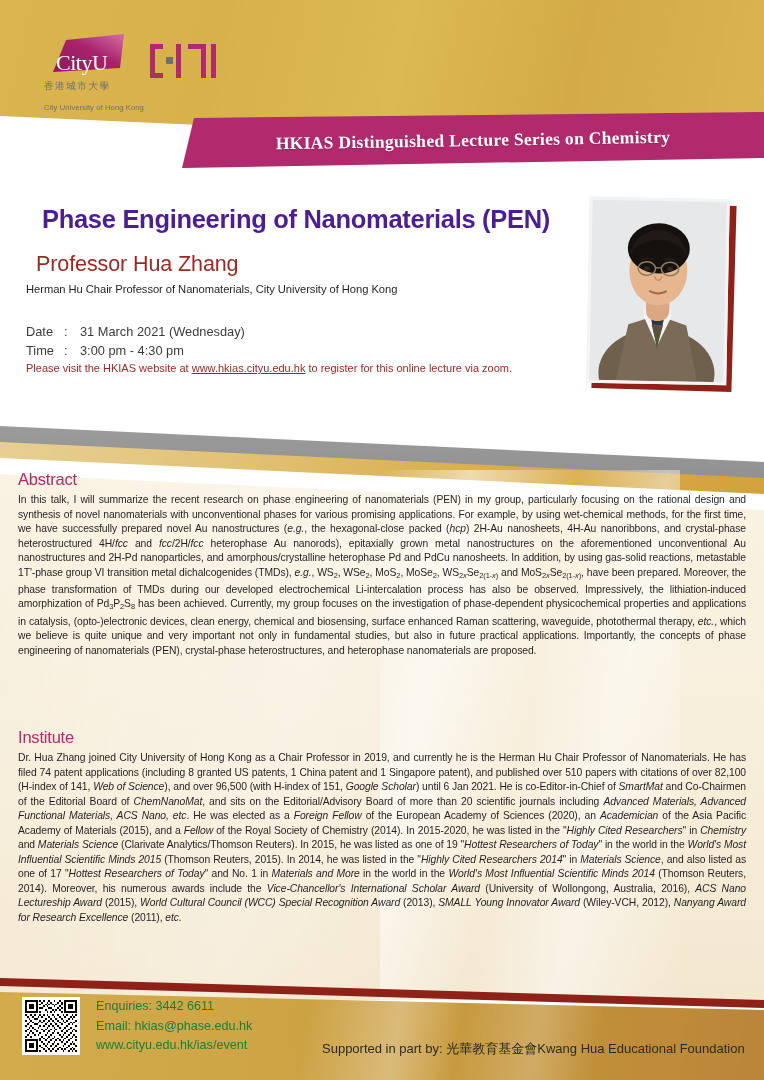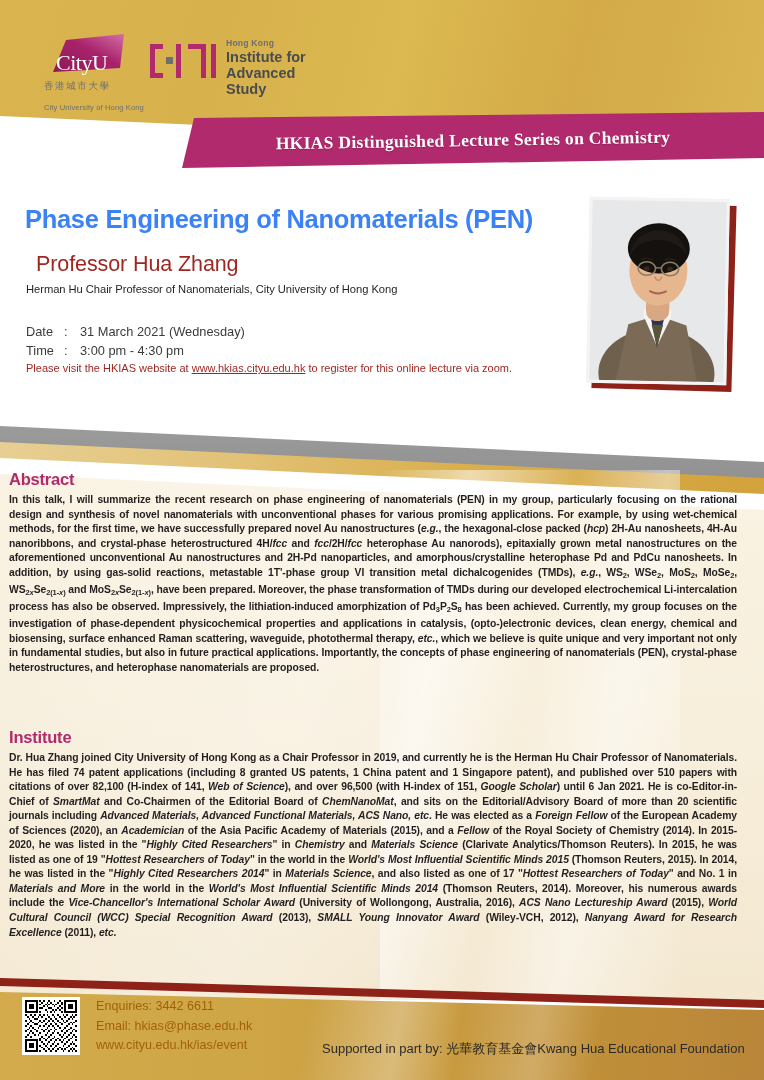--- a/index.html
+++ b/index.html
@@ -107,25 +107,25 @@
     justify-content: center;
     transform: rotate(-0.95deg);
     transform-origin: 50% 50%;
     text-shadow: 0 1px 1px rgba(0,0,0,0.18);
     white-space: nowrap;
   }
 
   
   .title {
     position: absolute;
-    left: 25px; top: 204px;
+    left: 42px; top: 204px;
     width: 530px;
     font-size: 25.5px;
     font-weight: bold;
-    color: #3b82f6;
+    color: #4c1d95;
     letter-spacing: -0.3px;
     line-height: 30px;
   }
   .speaker {
     position: absolute;
     left: 36px; top: 252px;
     font-size: 21.5px;
     color: #9e2722;
     letter-spacing: -0.1px;
   }
@@ -209,23 +209,22 @@
     position: absolute;
     left: 380px; top: 470px;
     width: 300px; height: 530px;
     background: linear-gradient(102deg, rgba(255,255,255,0) 0%, rgba(255,255,255,0.55) 22%, rgba(250,240,220,0.1) 48%, rgba(255,255,255,0.45) 70%, rgba(255,255,255,0) 100%);
     pointer-events: none;
   }
 
   
   .section {
     position: absolute;
-    left: 9px;
+    left: 18px;
     width: 728px;
-    font-weight: bold;
   }
   .sec-abstract { top: 470px; }
   .sec-bio { top: 728px; }
   .sec-head {
     font-size: 16.5px;
     color: #b02a6d;
     margin-bottom: 4px;
     letter-spacing: -0.2px;
   }
   .sec-body {
@@ -265,21 +264,21 @@
     background: #ffffff;
     padding: 3px;
     box-sizing: border-box;
   }
   .qr svg { display: block; width: 100%; height: 100%; }
   .contact {
     position: absolute;
     left: 96px; top: 997px;
     font-size: 12.6px;
     line-height: 19.5px;
-    color: #a16207;
+    color: #15803d;
   }
   .supported {
     position: absolute;
     left: 322px; top: 1040px;
     font-size: 13px;
     color: #2d2a26;
     white-space: nowrap;
   }
 </style>
 </head>
@@ -314,25 +313,20 @@
           <rect x="0" y="0" width="13" height="5"></rect>
           <rect x="0" y="0" width="5" height="34"></rect>
           <rect x="0" y="29" width="13" height="5"></rect>
           <rect x="26" y="0" width="5" height="34"></rect>
           <rect x="38" y="0" width="18" height="5"></rect>
           <rect x="51" y="0" width="5" height="34"></rect>
           <rect x="61" y="0" width="5" height="34"></rect>
         </g>
         <rect x="16" y="13" width="7" height="7" fill="#6d6f71"></rect>
       </svg>
-    </div>
-    <div class="hk-text">
-      <div class="hk-l1">Hong Kong</div>
-      <div class="hk-l2">Institute for</div>
-      <div class="hk-l3">Advanced Study</div>
     </div>
   </div>
 
   <div class="banner"></div>
   <div class="banner-text">HKIAS Distinguished Lecture Series on Chemistry</div>
 
   <div class="title">Phase Engineering of Nanomaterials (PEN)</div>
   <div class="speaker">Professor Hua Zhang</div>
   <div class="affil">Herman Hu Chair Professor of Nanomaterials, City University of Hong Kong</div>
 

